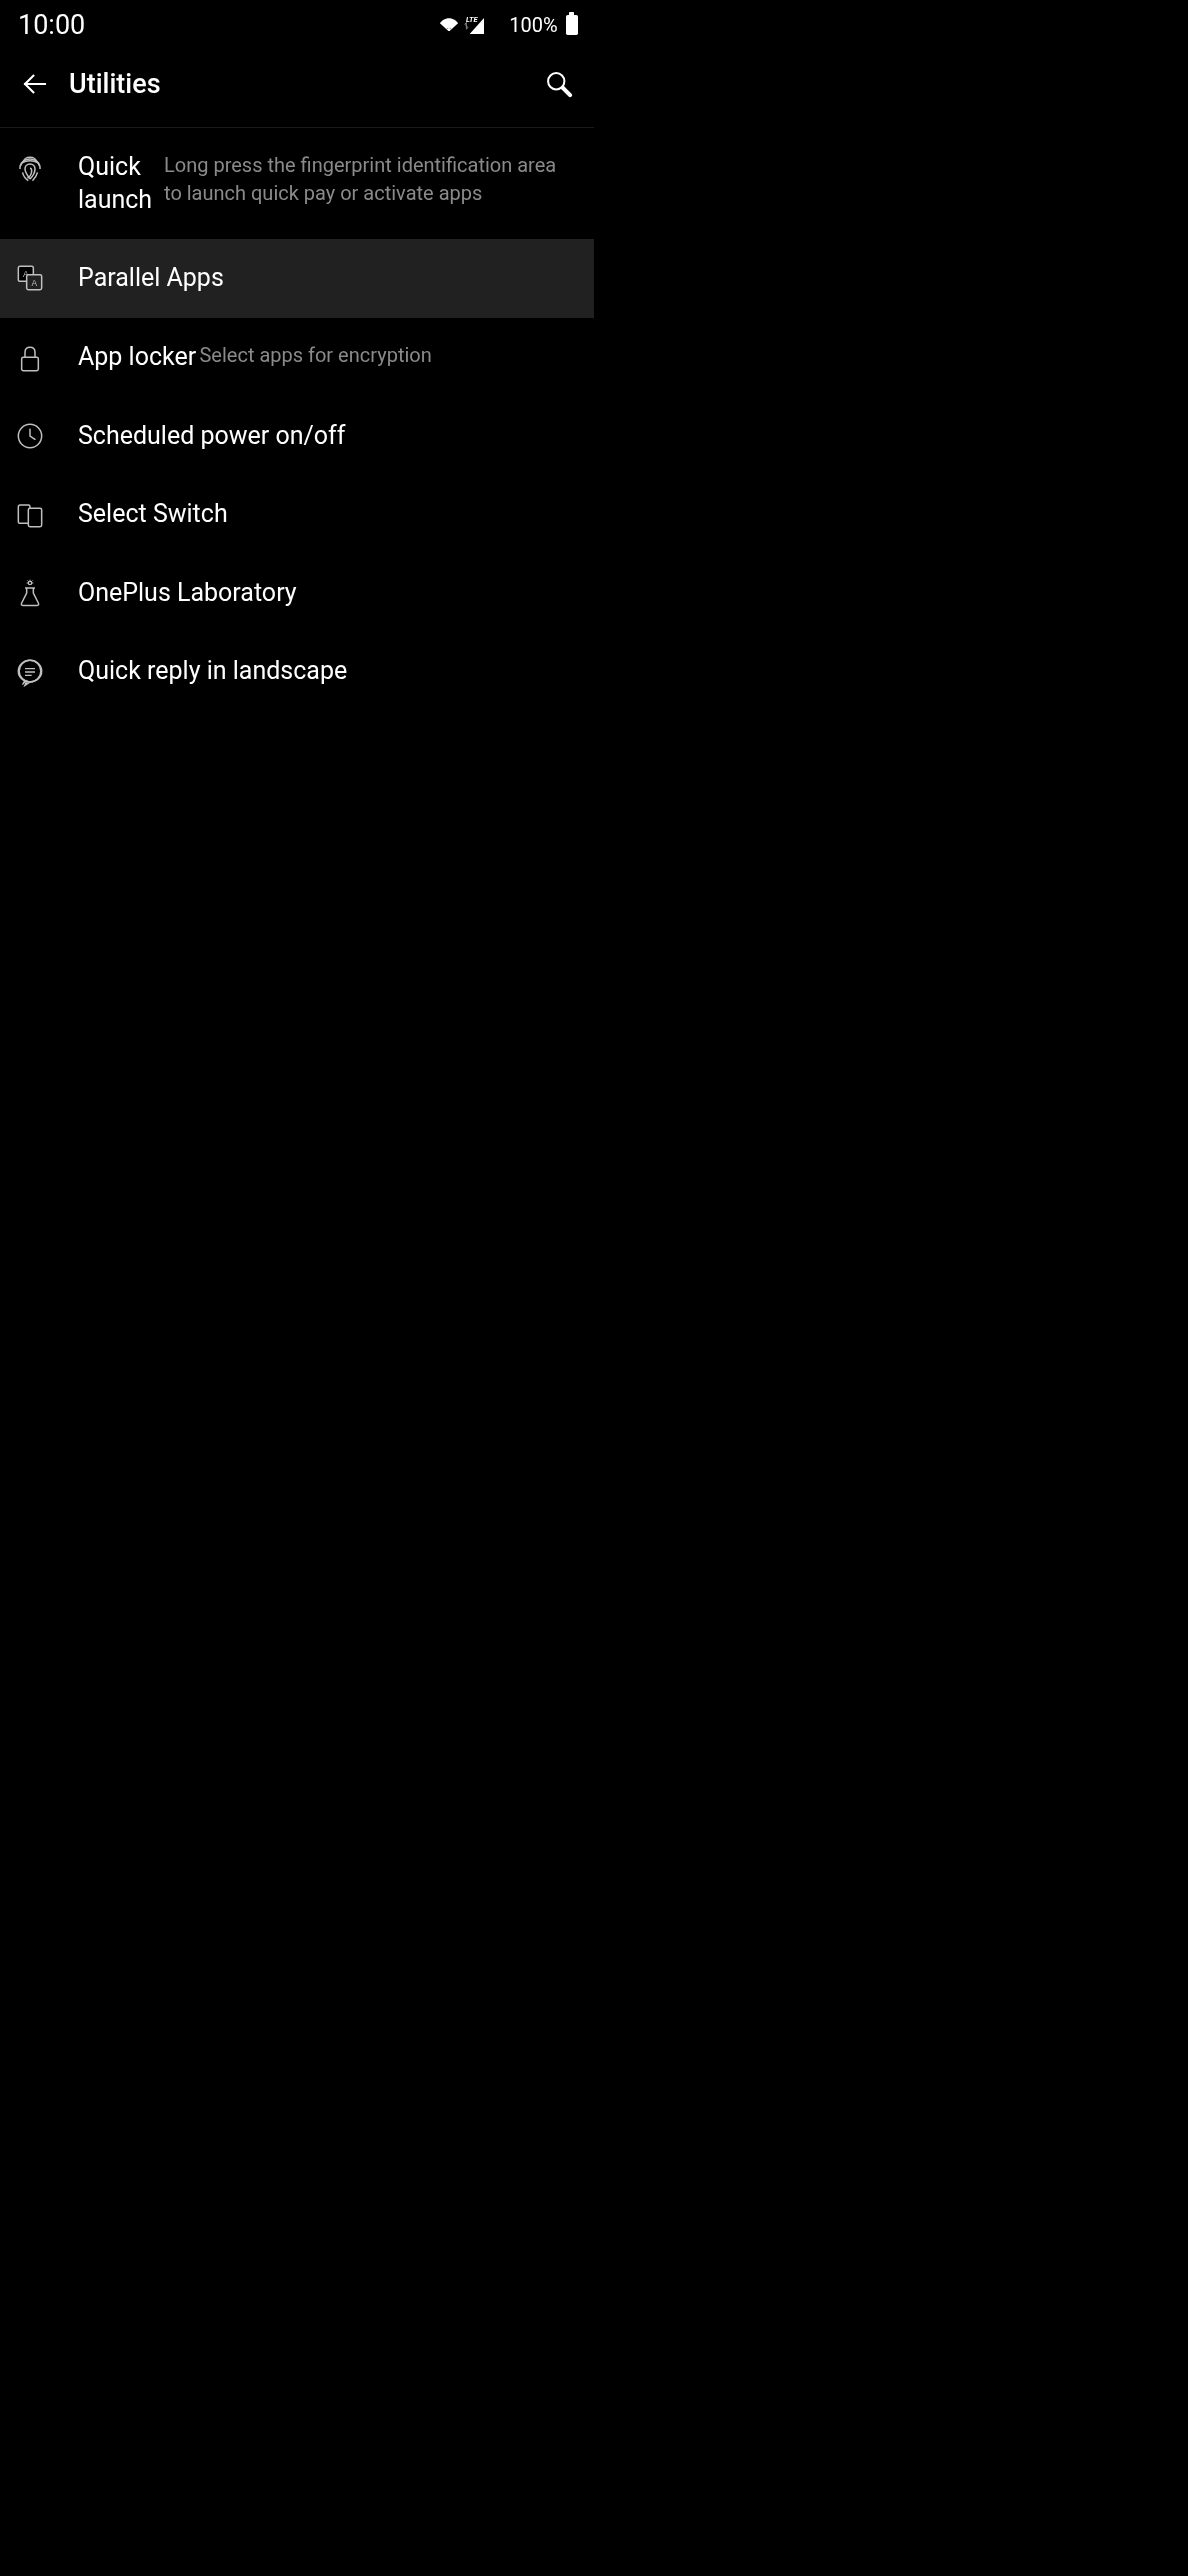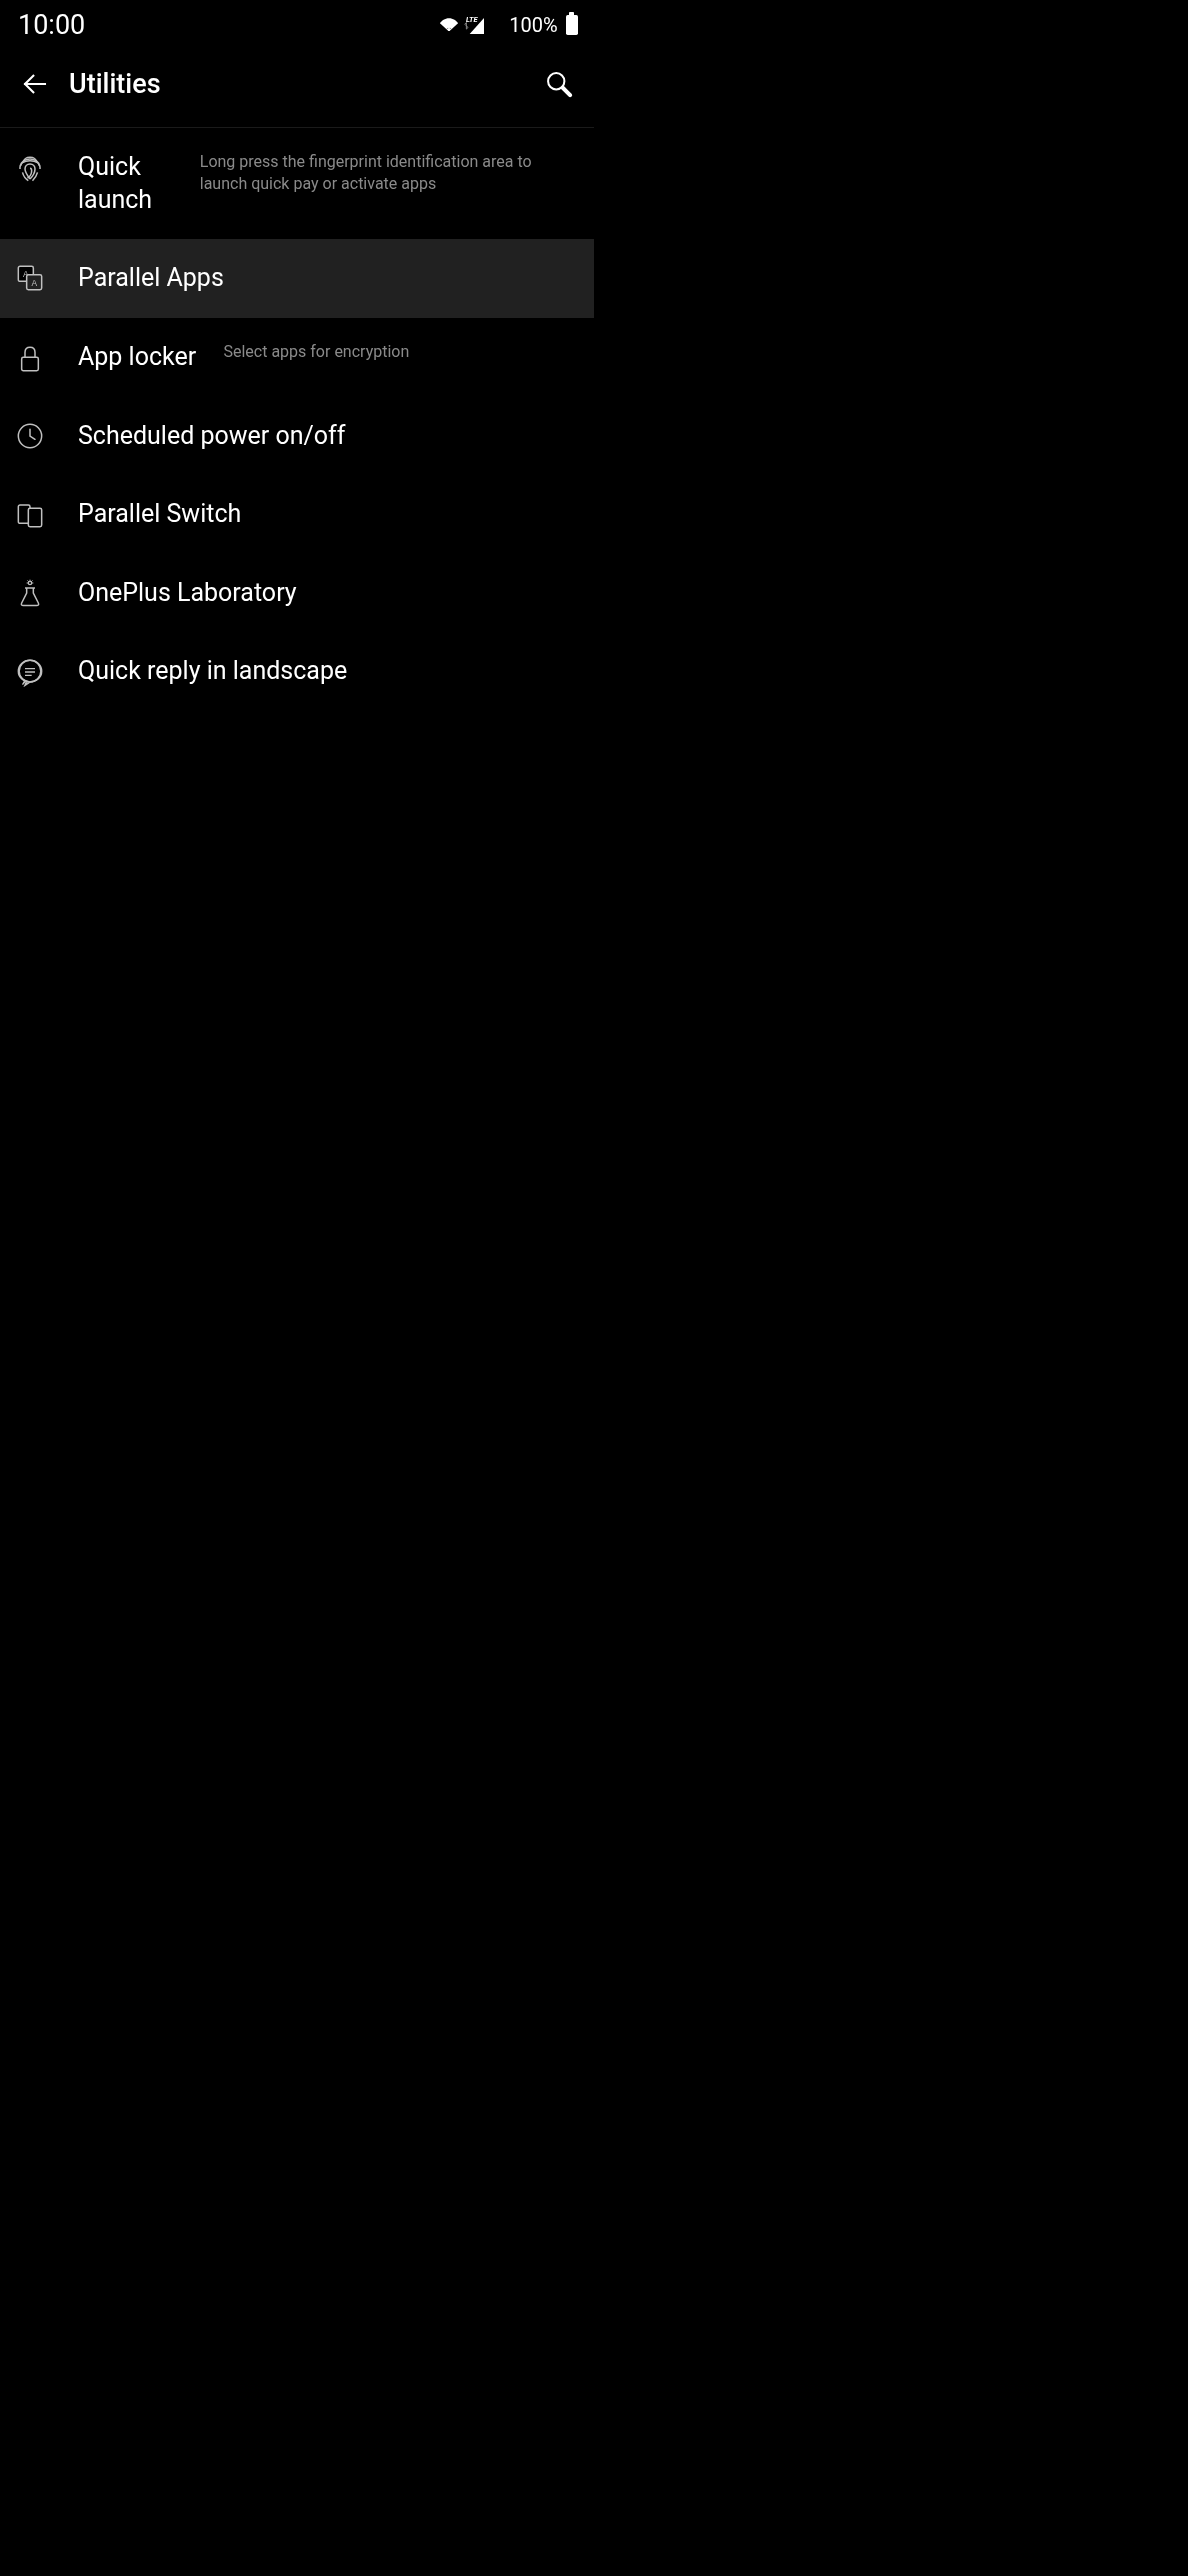--- a/index.html
+++ b/index.html
@@ -122,25 +122,24 @@
       gap: 3.3px;
       flex: 1;
     }
     .item-title {
       font-size: 25px;
       font-weight: 400;
       color: #ffffff;
       line-height: 1.3;
     }
     .item-subtitle {
-      font-size: 16px;
+      font-size: 20px;
       font-weight: 400;
       color: #8a8a8a;
       line-height: 1.4;
-      margin-left: 24px;
     }
     svg {
       flex-shrink: 0;
     }
     .lte-label {
       font-size: 7.4px;
       font-weight: 700;
       color: #ffffff;
       position: absolute;
       top: -0.8px;
@@ -258,21 +257,21 @@
   </div>
 
   <div class="list-item single-line">
     <div class="item-icon">
       <svg width="30" height="30" viewBox="0 0 36 36" fill="none">
         <rect x="4" y="6" width="14" height="22" rx="2" stroke="#c0c0c0" stroke-width="1.8" fill="#000"></rect>
         <rect x="16" y="10" width="16" height="22" rx="2" stroke="#c0c0c0" stroke-width="1.8" fill="#000"></rect>
       </svg>
     </div>
     <div class="item-content">
-      <div class="item-title">Parallel Switch</div>
+      <div class="item-title">Select Switch</div>
     </div>
   </div>
 
   <div class="list-item single-line">
     <div class="item-icon">
       <svg width="30" height="30" viewBox="0 0 36 36" fill="none">
         <path d="M14 12 L14 18 L8 30 C7 32 8 33 10 33 L26 33 C28 33 29 32 28 30 L22 18 L22 12" stroke="#c0c0c0" stroke-width="1.8" fill="none"></path>
         <path d="M12 12 L24 12" stroke="#c0c0c0" stroke-width="1.8"></path>
         <circle cx="18" cy="6" r="2" stroke="#c0c0c0" stroke-width="1.5" fill="none"></circle>
         <path d="M18 4 L18 2 M16 6 L14 6 M20 6 L22 6 M16.5 4.5 L15 3 M19.5 4.5 L21 3" stroke="#c0c0c0" stroke-width="1.2"></path>

